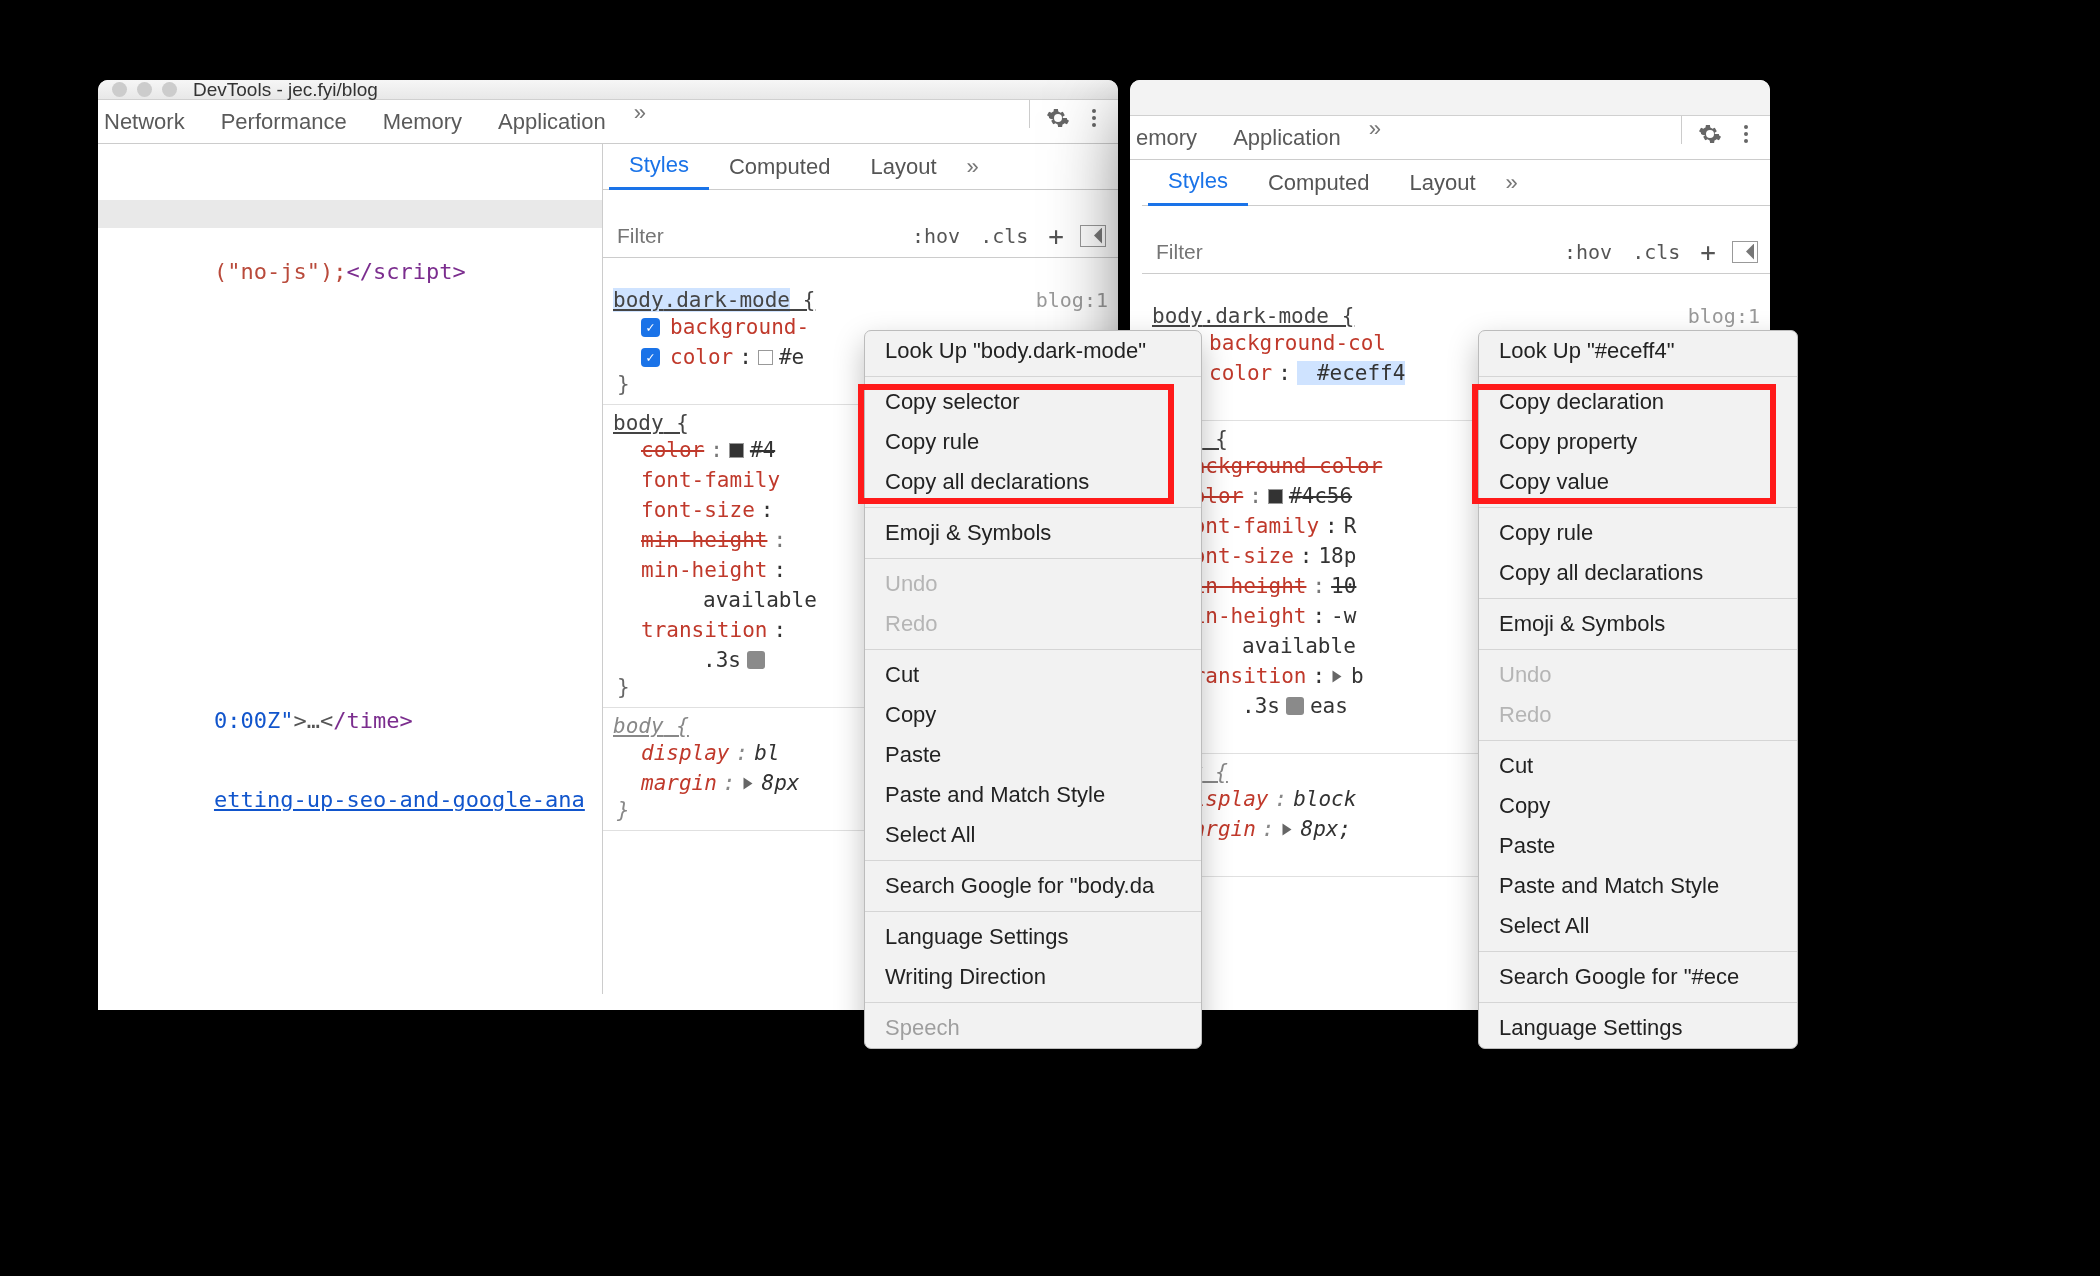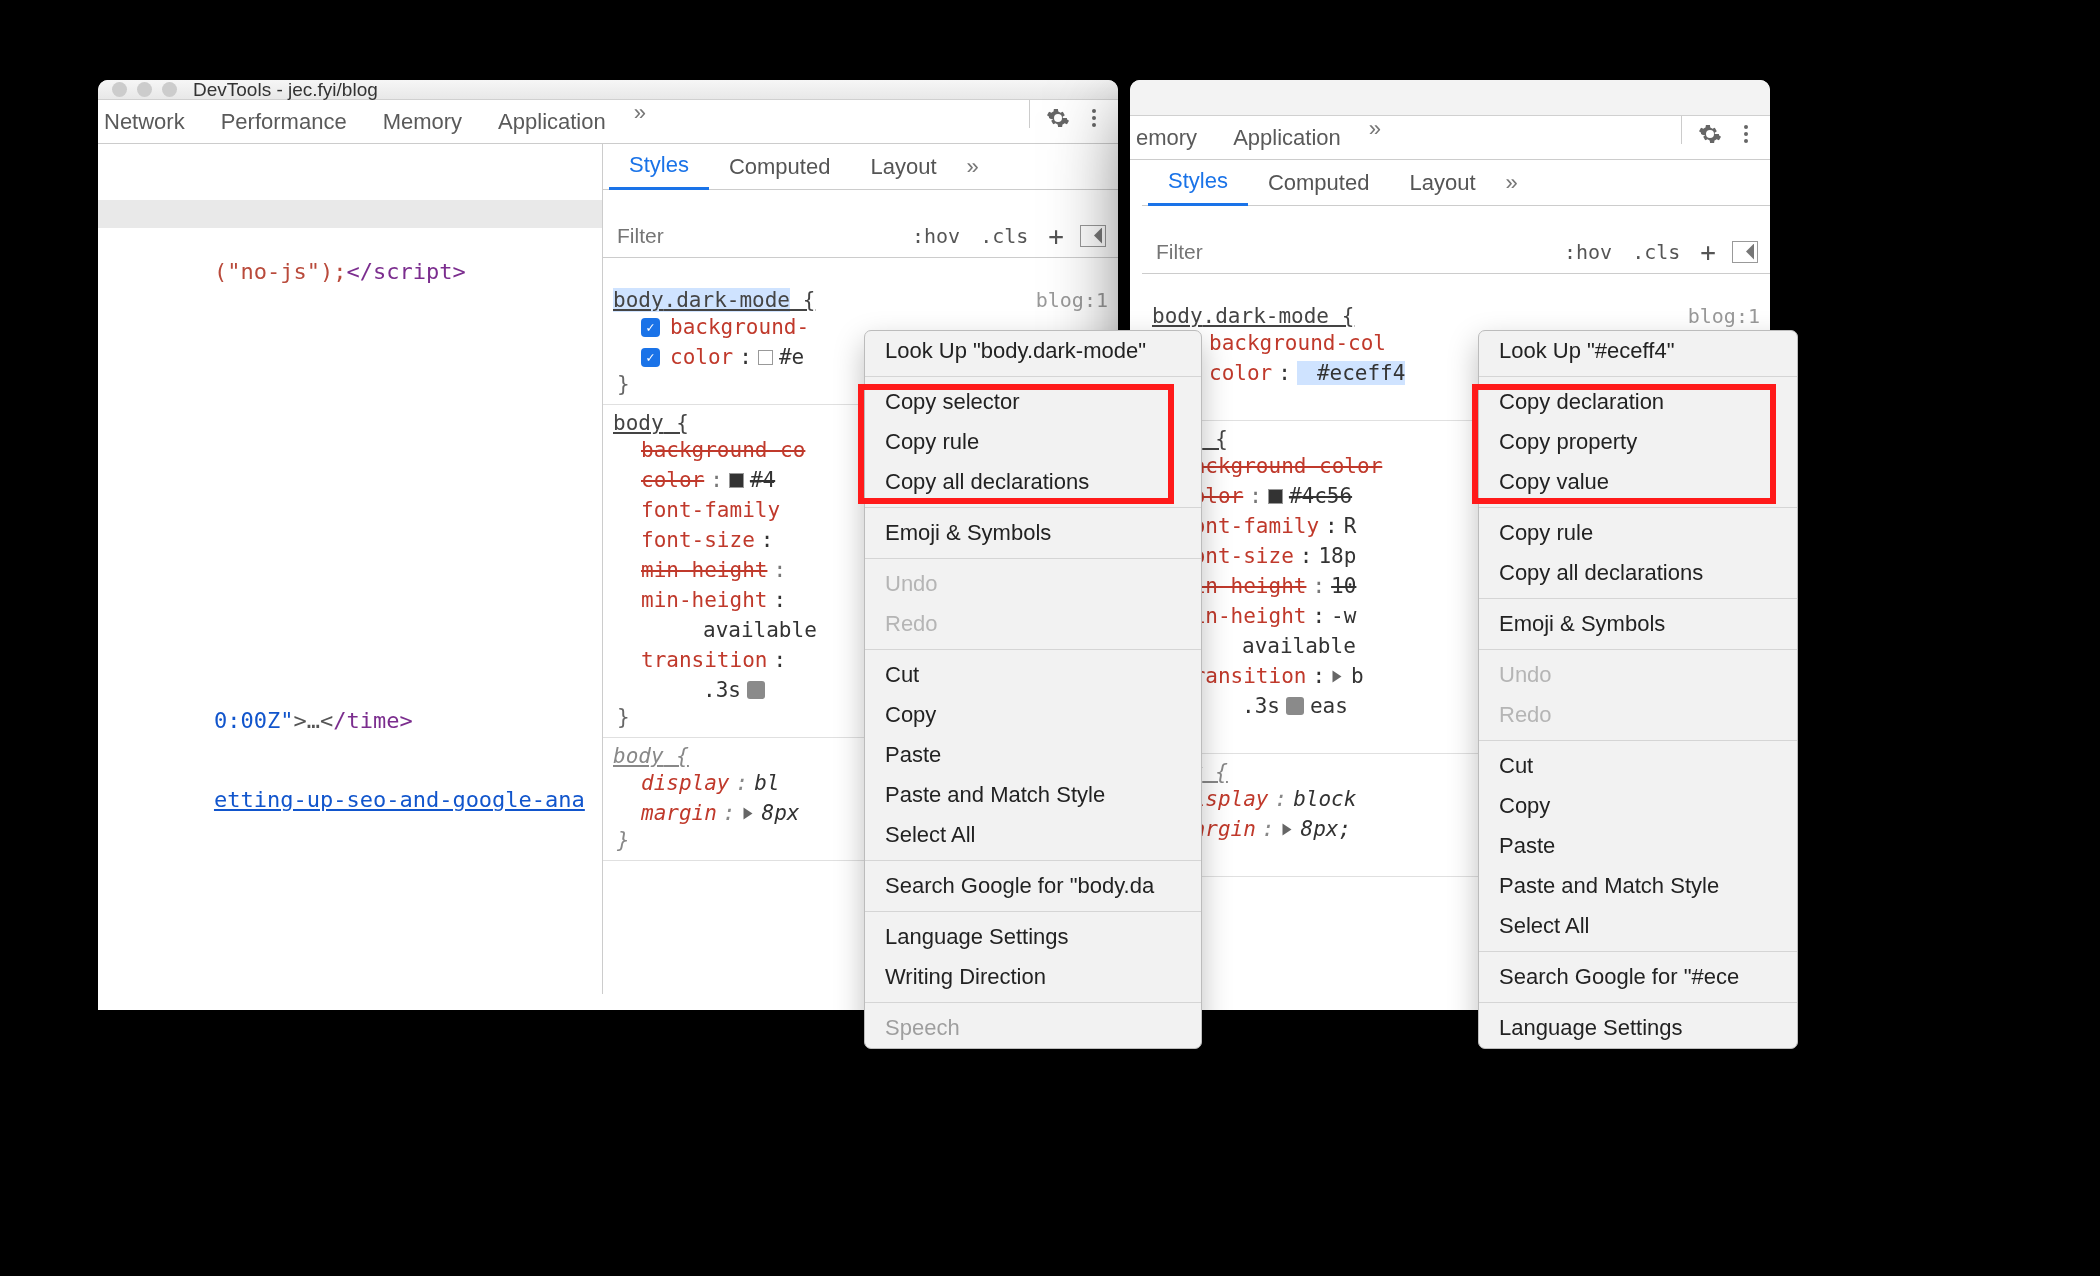--- a/index.html
+++ b/index.html
@@ -193,23 +193,20 @@
               <span class="val">#e</span>
             </div>
           <div class="brace">}</div>
         </div>
 
         <div class="rule">
           <div class="selector-line">
               <span class="selector"><span>body</span><span> {</span></span>
             </div>
           <div class="decl strike">
-              <span class="prop">background-co</span>
-            </div>
-          <div class="decl strike">
               <span class="prop">color</span>
               <span>:</span> 
               <span class="swatch sw-dark"></span>
               <span class="val">#4</span>
             </div>
           <div class="decl">
               <span class="prop">font-family</span>
             </div>
           <div class="decl">
               <span class="prop">font-size</span>

